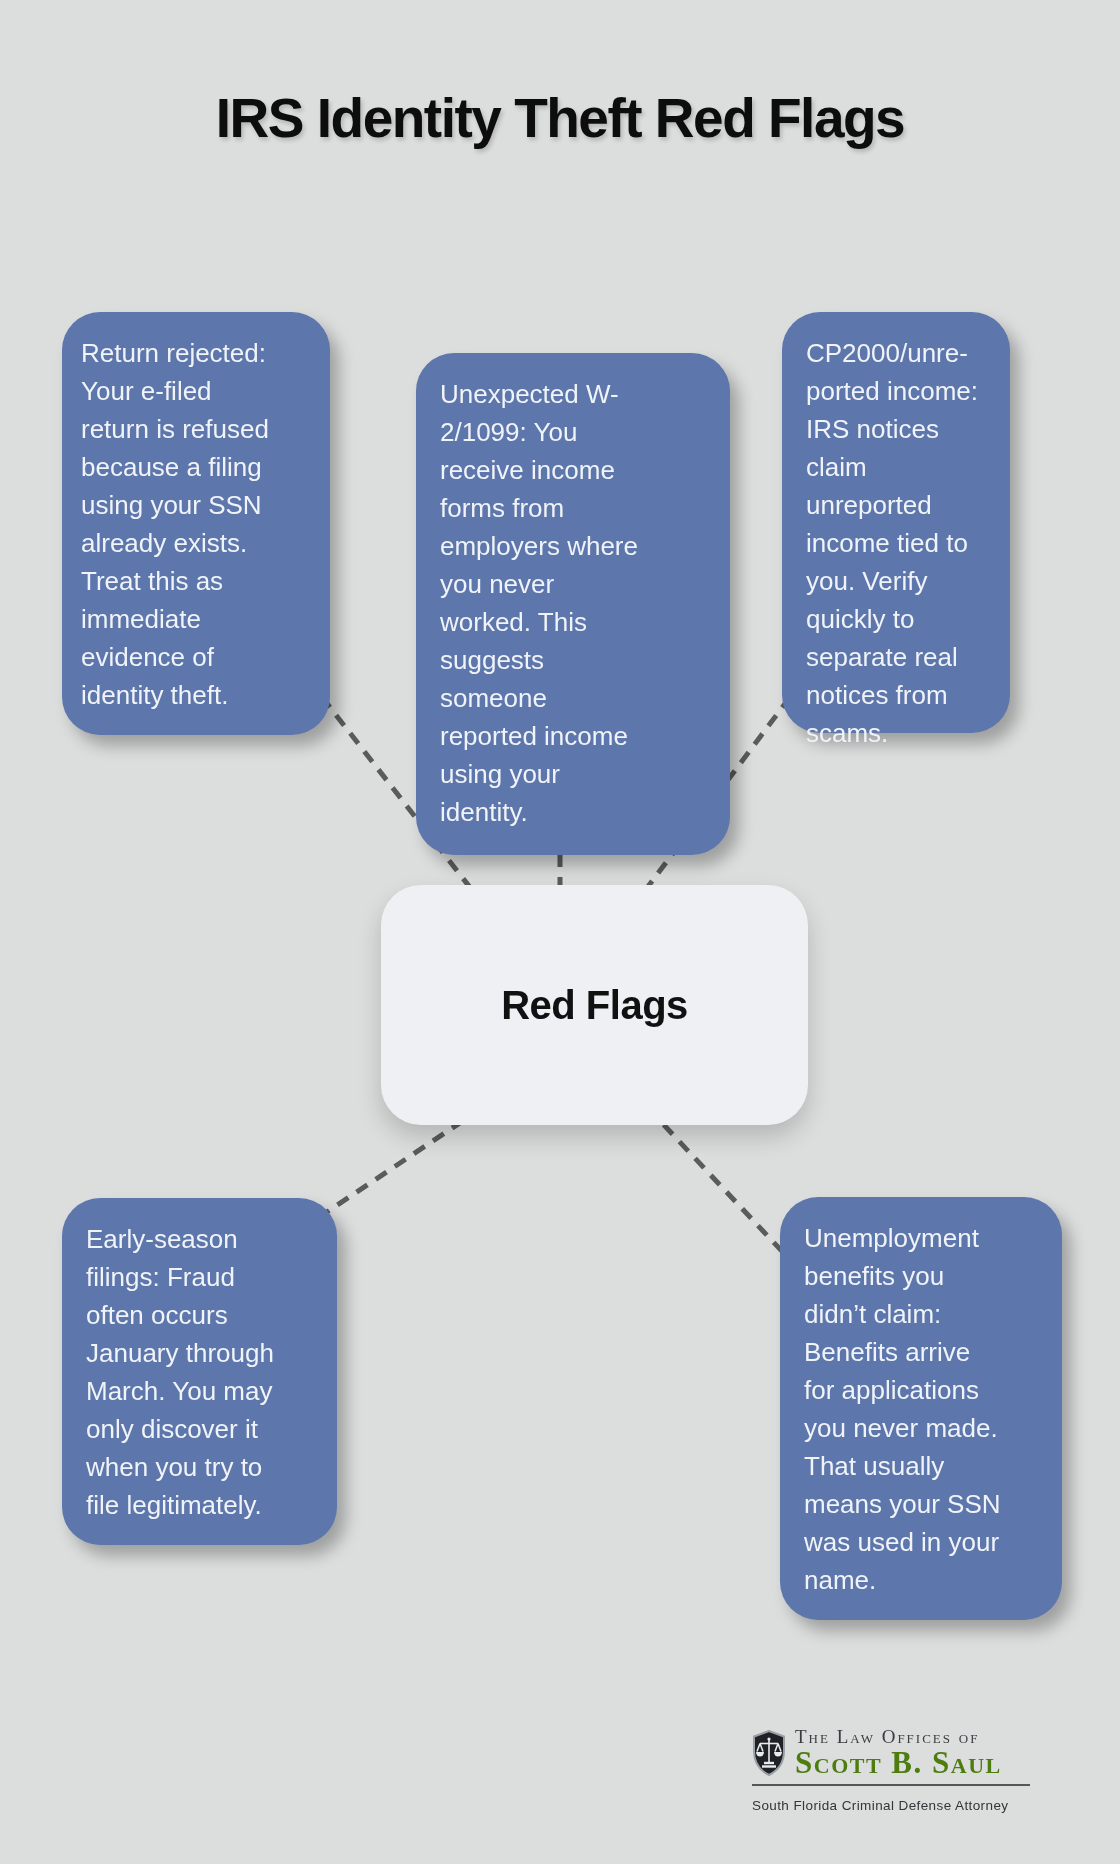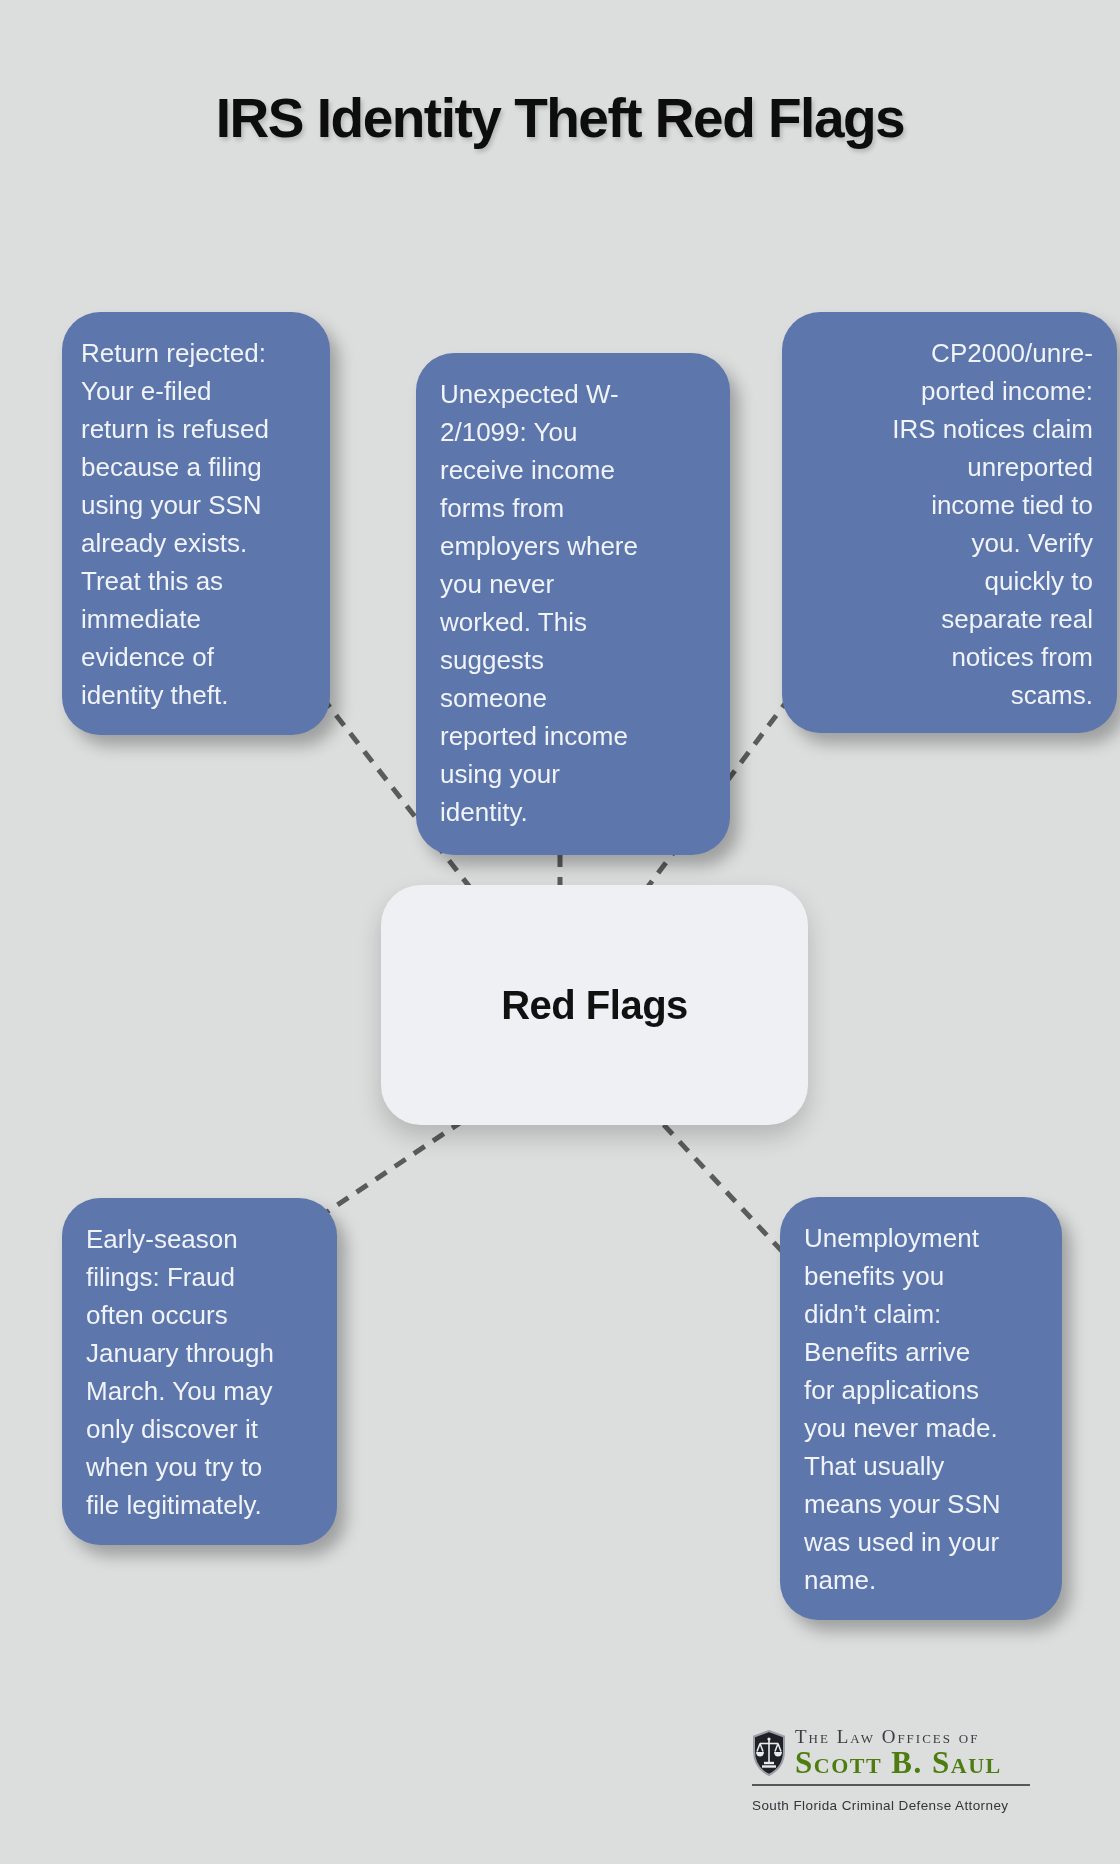--- a/index.html
+++ b/index.html
@@ -46,21 +46,21 @@
     padding:22px 24px;
   }
   .flag p{
     color:var(--card_text);
     font-size:26px;
     line-height:38px;
     white-space:pre-line;
   }
   .flag1{left:62px; top:312px; width:268px; height:423px;padding-left:19px;}
   .flag2{left:416px;top:313px; width:314px; height:502px;margin-top:40px;}
-  .flag3{left:782px;top:312px; width:335px; height:421px;text-align:right;}
+  .flag3{left:782px;top:312px; width:228px; height:421px;}
   .flag4{left:62px; top:1198px;width:275px; height:347px;}
   .flag5{left:780px;top:1197px;width:282px; height:423px;}
   .center-node{
     position:absolute;z-index:2;
     left:381px;top:885px;width:427px;height:240px;
     background:var(--center_bg);
     border-radius:40px;
     box-shadow:0 12px 24px rgba(0,0,0,0.18);
     display:flex;align-items:center;justify-content:center;
   }

